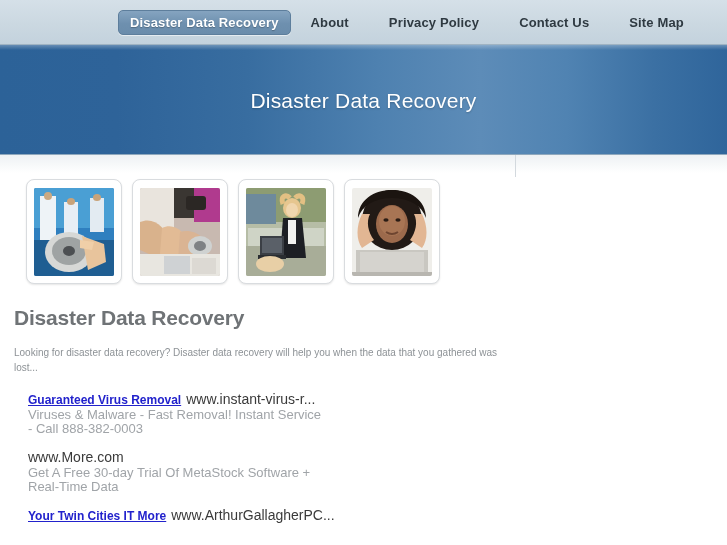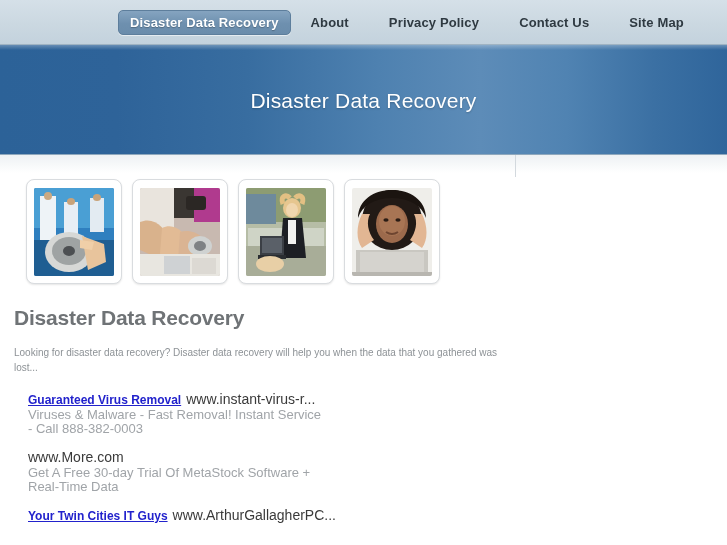--- a/index.html
+++ b/index.html
@@ -307,20 +307,20 @@
 
       <div class="ad">
         <div class="ad-line1">
           <span class="ad-url">www.More.com</span>
         </div>
         <div class="ad-desc">Get A Free 30-day Trial Of MetaStock Software + Real-Time Data</div>
       </div>
 
       <div class="ad">
         <div class="ad-line1">
-          <span class="ad-title">Your Twin Cities IT Guys</span>
+          <span class="ad-title">Your Twin Cities IT More</span>
           <span class="ad-url">www.ArthurGallagherPC...</span>
         </div>
       </div>
 
     </div>
   </div>
 </div>
 
 </body></html>

